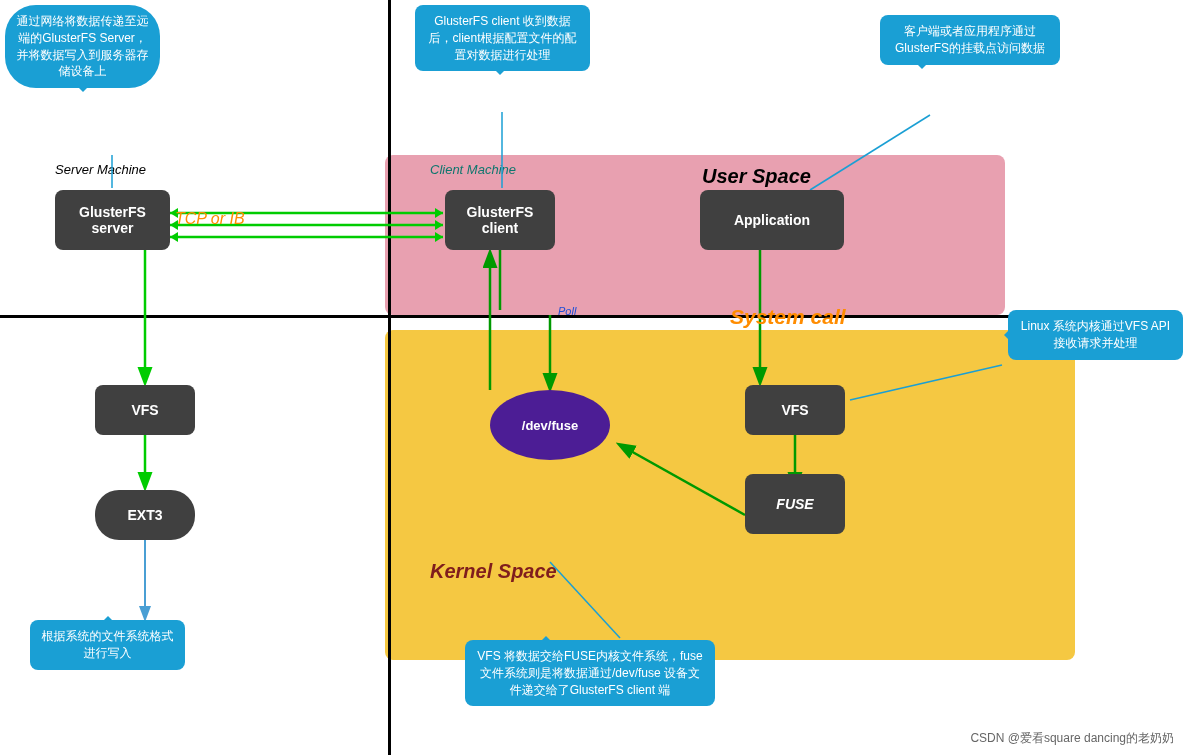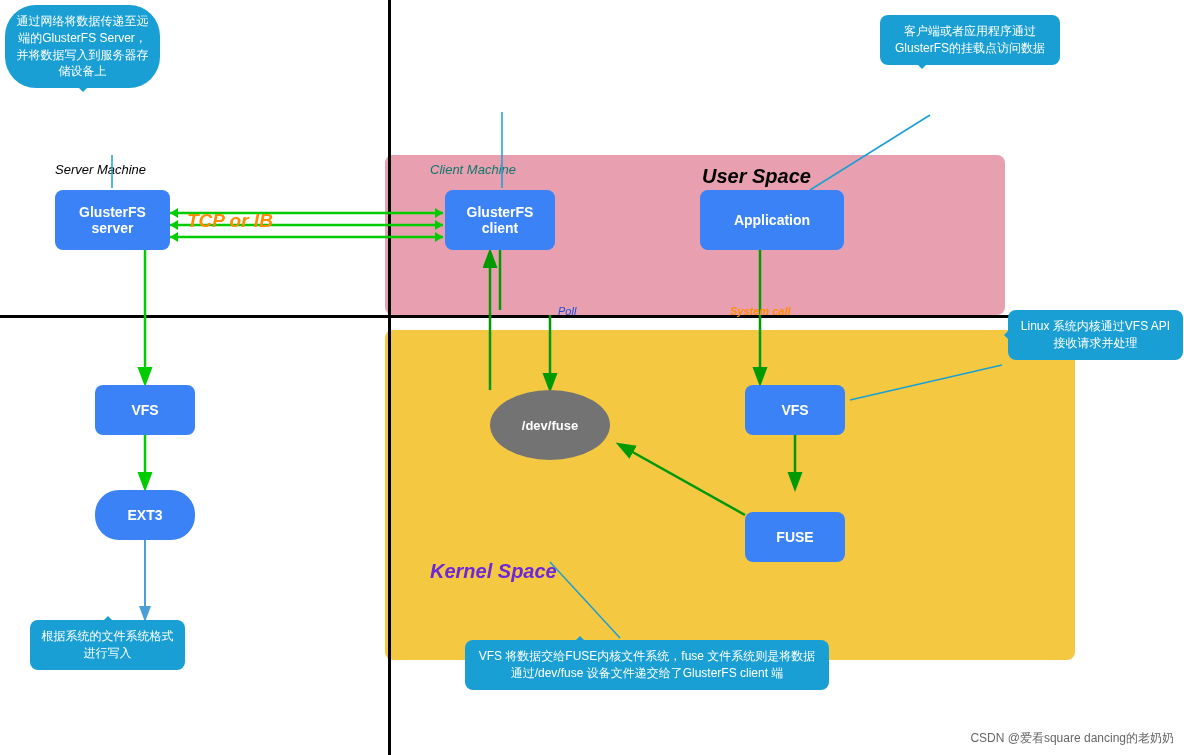--- a/index.html
+++ b/index.html
@@ -75,21 +75,21 @@
       font-style: italic;
       margin-left: 22px;
     }
 
     .label-kernel-space {
       position: absolute;
       left: 430px;
       top: 560px;
       font-size: 20px;
       font-weight: bold;
-      color: #6d28d9;
+      color: #7f1d1d;
       z-index: 5;
       font-style: italic;
     }
 
     .label-server-machine {
       position: absolute;
       left: 55px;
       top: 162px;
       font-size: 13px;
       font-style: italic;
@@ -103,21 +103,21 @@
       top: 162px;
       font-size: 13px;
       font-style: italic;
       color: #0f766e;
       z-index: 5;
     }
 
     
     .box {
       position: absolute;
-      background: #3b82f6;
+      background: #404040;
       color: #fff;
       border-radius: 8px;
       display: flex;
       align-items: center;
       justify-content: center;
       text-align: center;
       font-size: 14px;
       font-weight: bold;
       z-index: 20;
       padding: 4px;
@@ -161,33 +161,34 @@
 
     .box-vfs-right {
       left: 745px;
       top: 385px;
       width: 100px;
       height: 50px;
     }
 
     .box-fuse {
       left: 745px;
-      top: 512px;
+      top: 474px;
       width: 100px;
-      height: 50px;
+      height: 60px;
+      font-style: italic;
     }
 
     
     .ellipse-devfuse {
       position: absolute;
       left: 490px;
       top: 390px;
       width: 120px;
       height: 70px;
-      background: #737373;
+      background: #4c1d95;
       border-radius: 50%;
       display: flex;
       align-items: center;
       justify-content: center;
       color: #fff;
       font-size: 13px;
       font-weight: bold;
       z-index: 20;
       text-align: center;
     }
@@ -226,21 +227,21 @@
 
     .callout-bottomleft {
       left: 30px;
       top: 620px;
       width: 155px;
     }
 
     .callout-bottommid {
       left: 465px;
       top: 640px;
-      width: 364px;
+      width: 250px;
     }
 
     .callout-bottomright {
       left: 1000px;
       top: 310px;
       width: 175px;
       margin-left: 8px;
     }
 
     
@@ -252,45 +253,44 @@
       height: 755px;
       z-index: 15;
       pointer-events: none;
     }
 
     
     .tcp-label {
       position: absolute;
       left: 175px;
       top: 210px;
-      font-size: 19px;
-      font-weight: bold;
+      font-size: 16px;
+      font-weight: normal;
       color: #ff8c00;
       z-index: 25;
       font-style: italic;
-      margin-left: 12px;
     }
 
     
     .poll-label {
       position: absolute;
       left: 558px;
       top: 305px;
       font-size: 11px;
       font-weight: normal;
       color: #1d4ed8;
       z-index: 25;
       font-style: italic;
     }
 
     .syscall-label {
       position: absolute;
       left: 730px;
       top: 305px;
-      font-size: 11px;
+      font-size: 21px;
       font-weight: bold;
       color: #ff8c00;
       z-index: 25;
       font-style: italic;
     }
 
     
     .watermark {
       position: absolute;
       bottom: 8px;
@@ -437,20 +437,21 @@
     <line x1="502" y1="112" x2="502" y2="188" stroke="#1a9fd4" stroke-width="1.5"></line>
 
     <line x1="930" y1="115" x2="810" y2="190" stroke="#1a9fd4" stroke-width="1.5"></line>
 
     <line x1="1002" y1="365" x2="850" y2="400" stroke="#1a9fd4" stroke-width="1.5"></line>
 
     <line x1="620" y1="638" x2="550" y2="562" stroke="#1a9fd4" stroke-width="1.5"></line>
   </svg>
 
   <div class="callout callout-topleft">通过网络将数据传递至远端的GlusterFS Server，并将数据写入到服务器存储设备上</div>
+  <div class="callout callout-topmid">GlusterFS client 收到数据后，client根据配置文件的配置对数据进行处理</div>
   <div class="callout callout-topright">客户端或者应用程序通过GlusterFS的挂载点访问数据</div>
   <div class="callout callout-bottomleft">根据系统的文件系统格式进行写入</div>
   <div class="callout callout-bottommid">VFS 将数据交给FUSE内核文件系统，fuse 文件系统则是将数据通过/dev/fuse 设备文件递交给了GlusterFS client 端</div>
   <div class="callout callout-bottomright">Linux 系统内核通过VFS API 接收请求并处理</div>
 
   <div class="watermark">CSDN @爱看square dancing的老奶奶</div>
 
 </div>
 
 </body></html>

